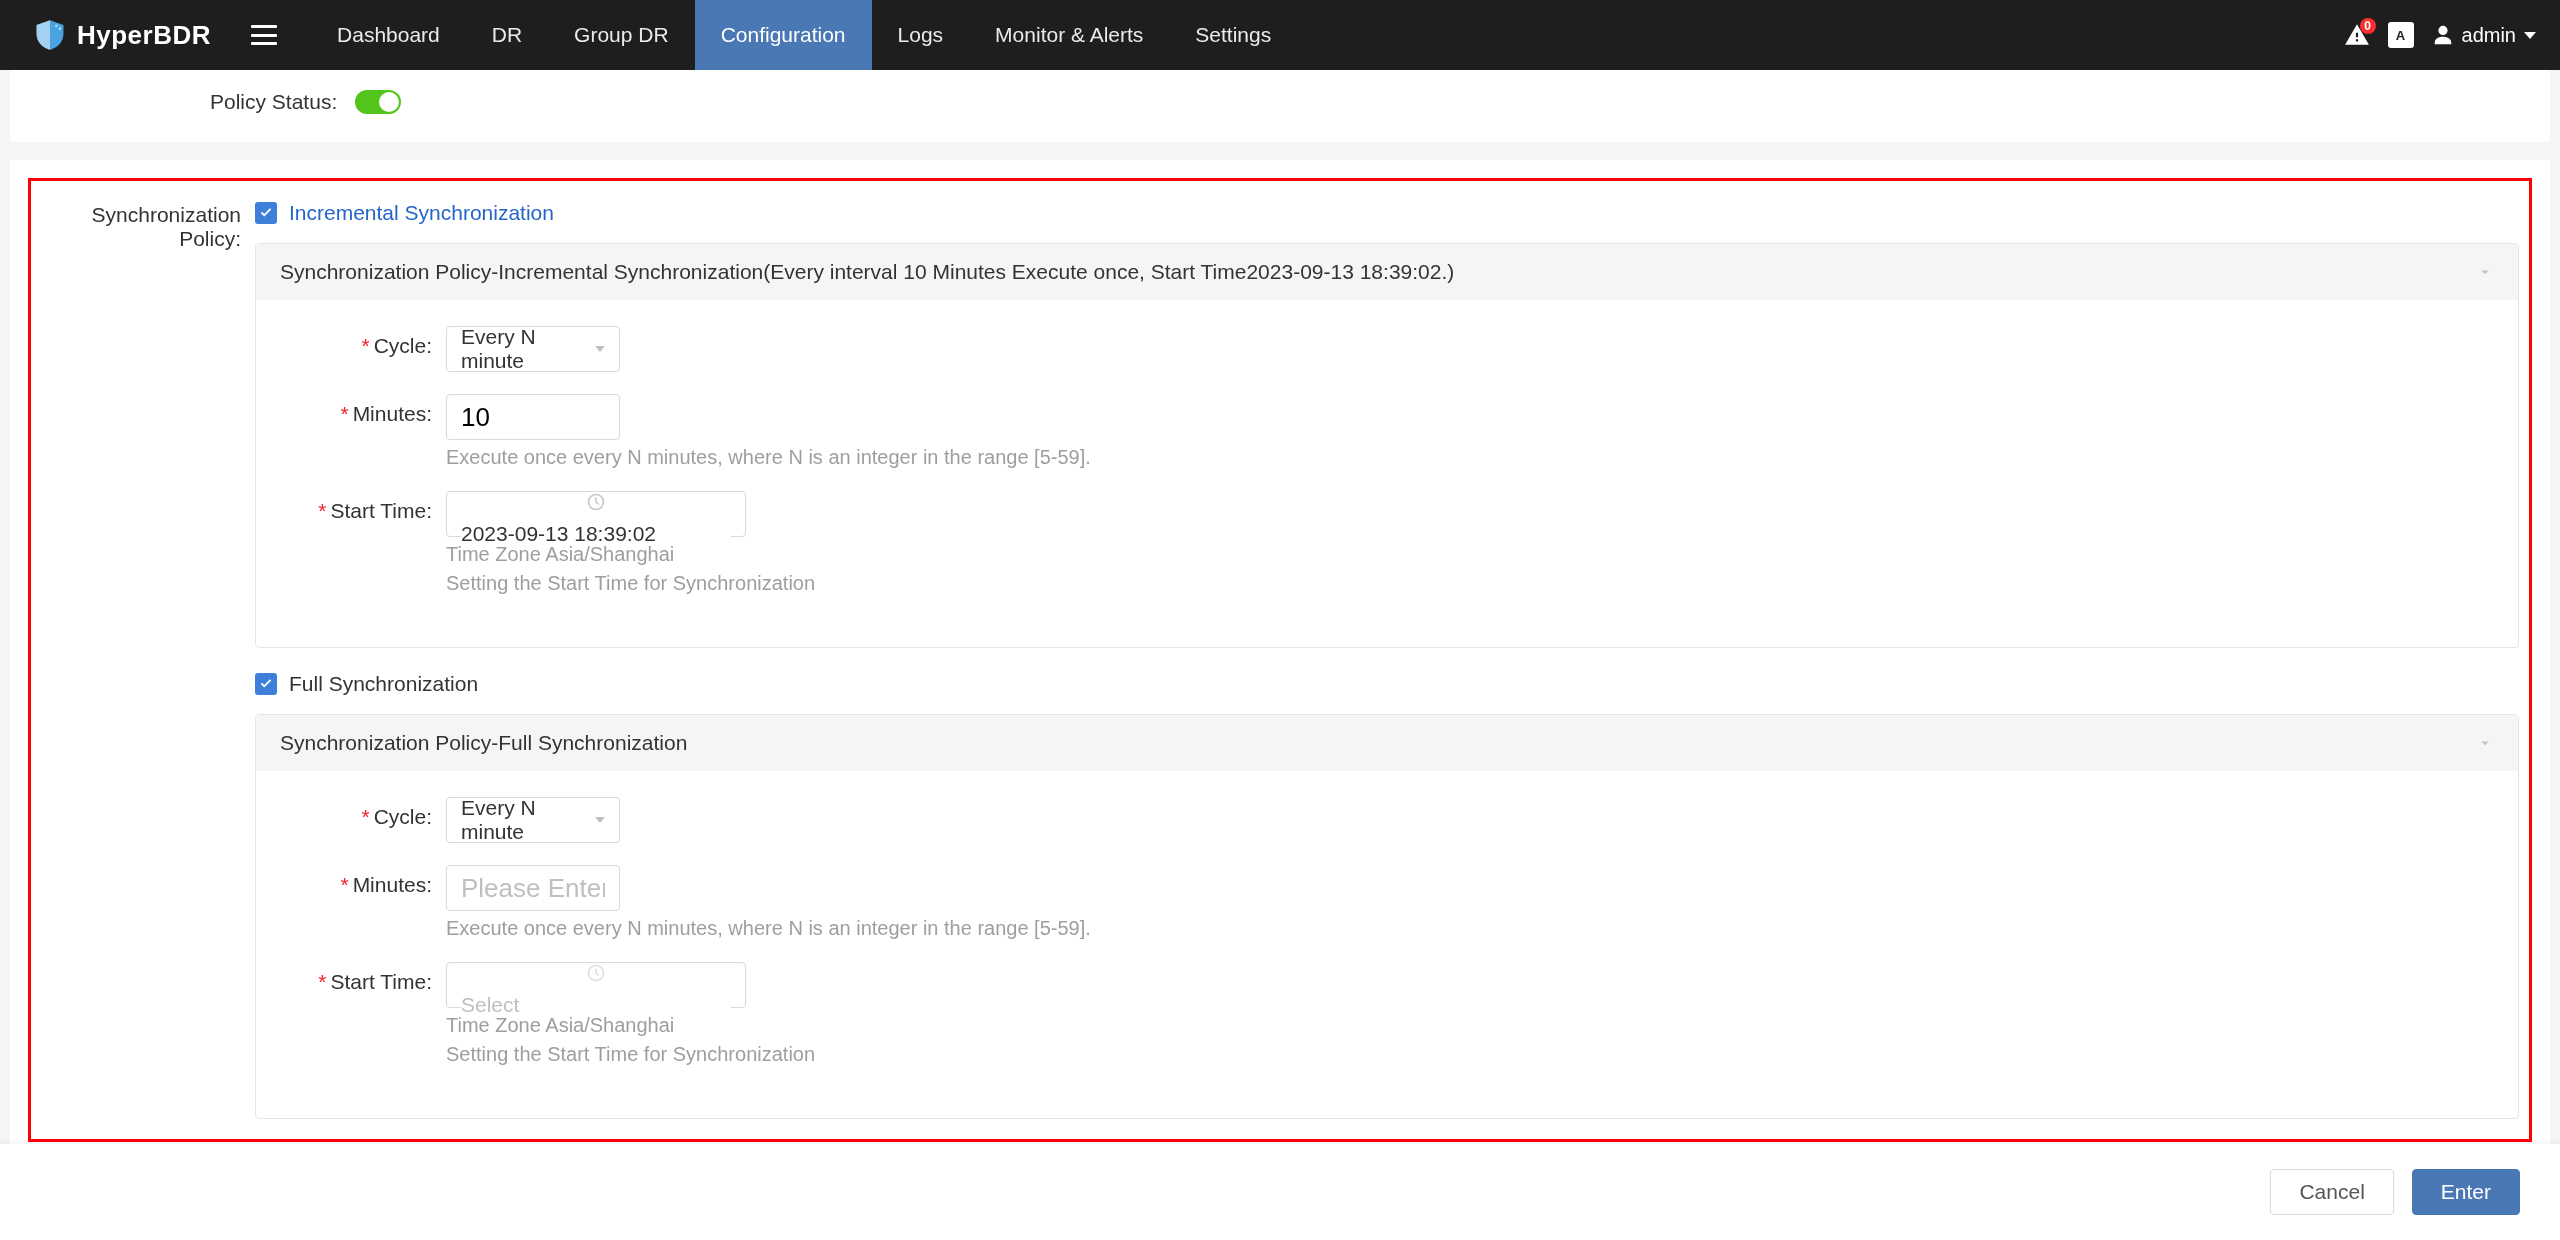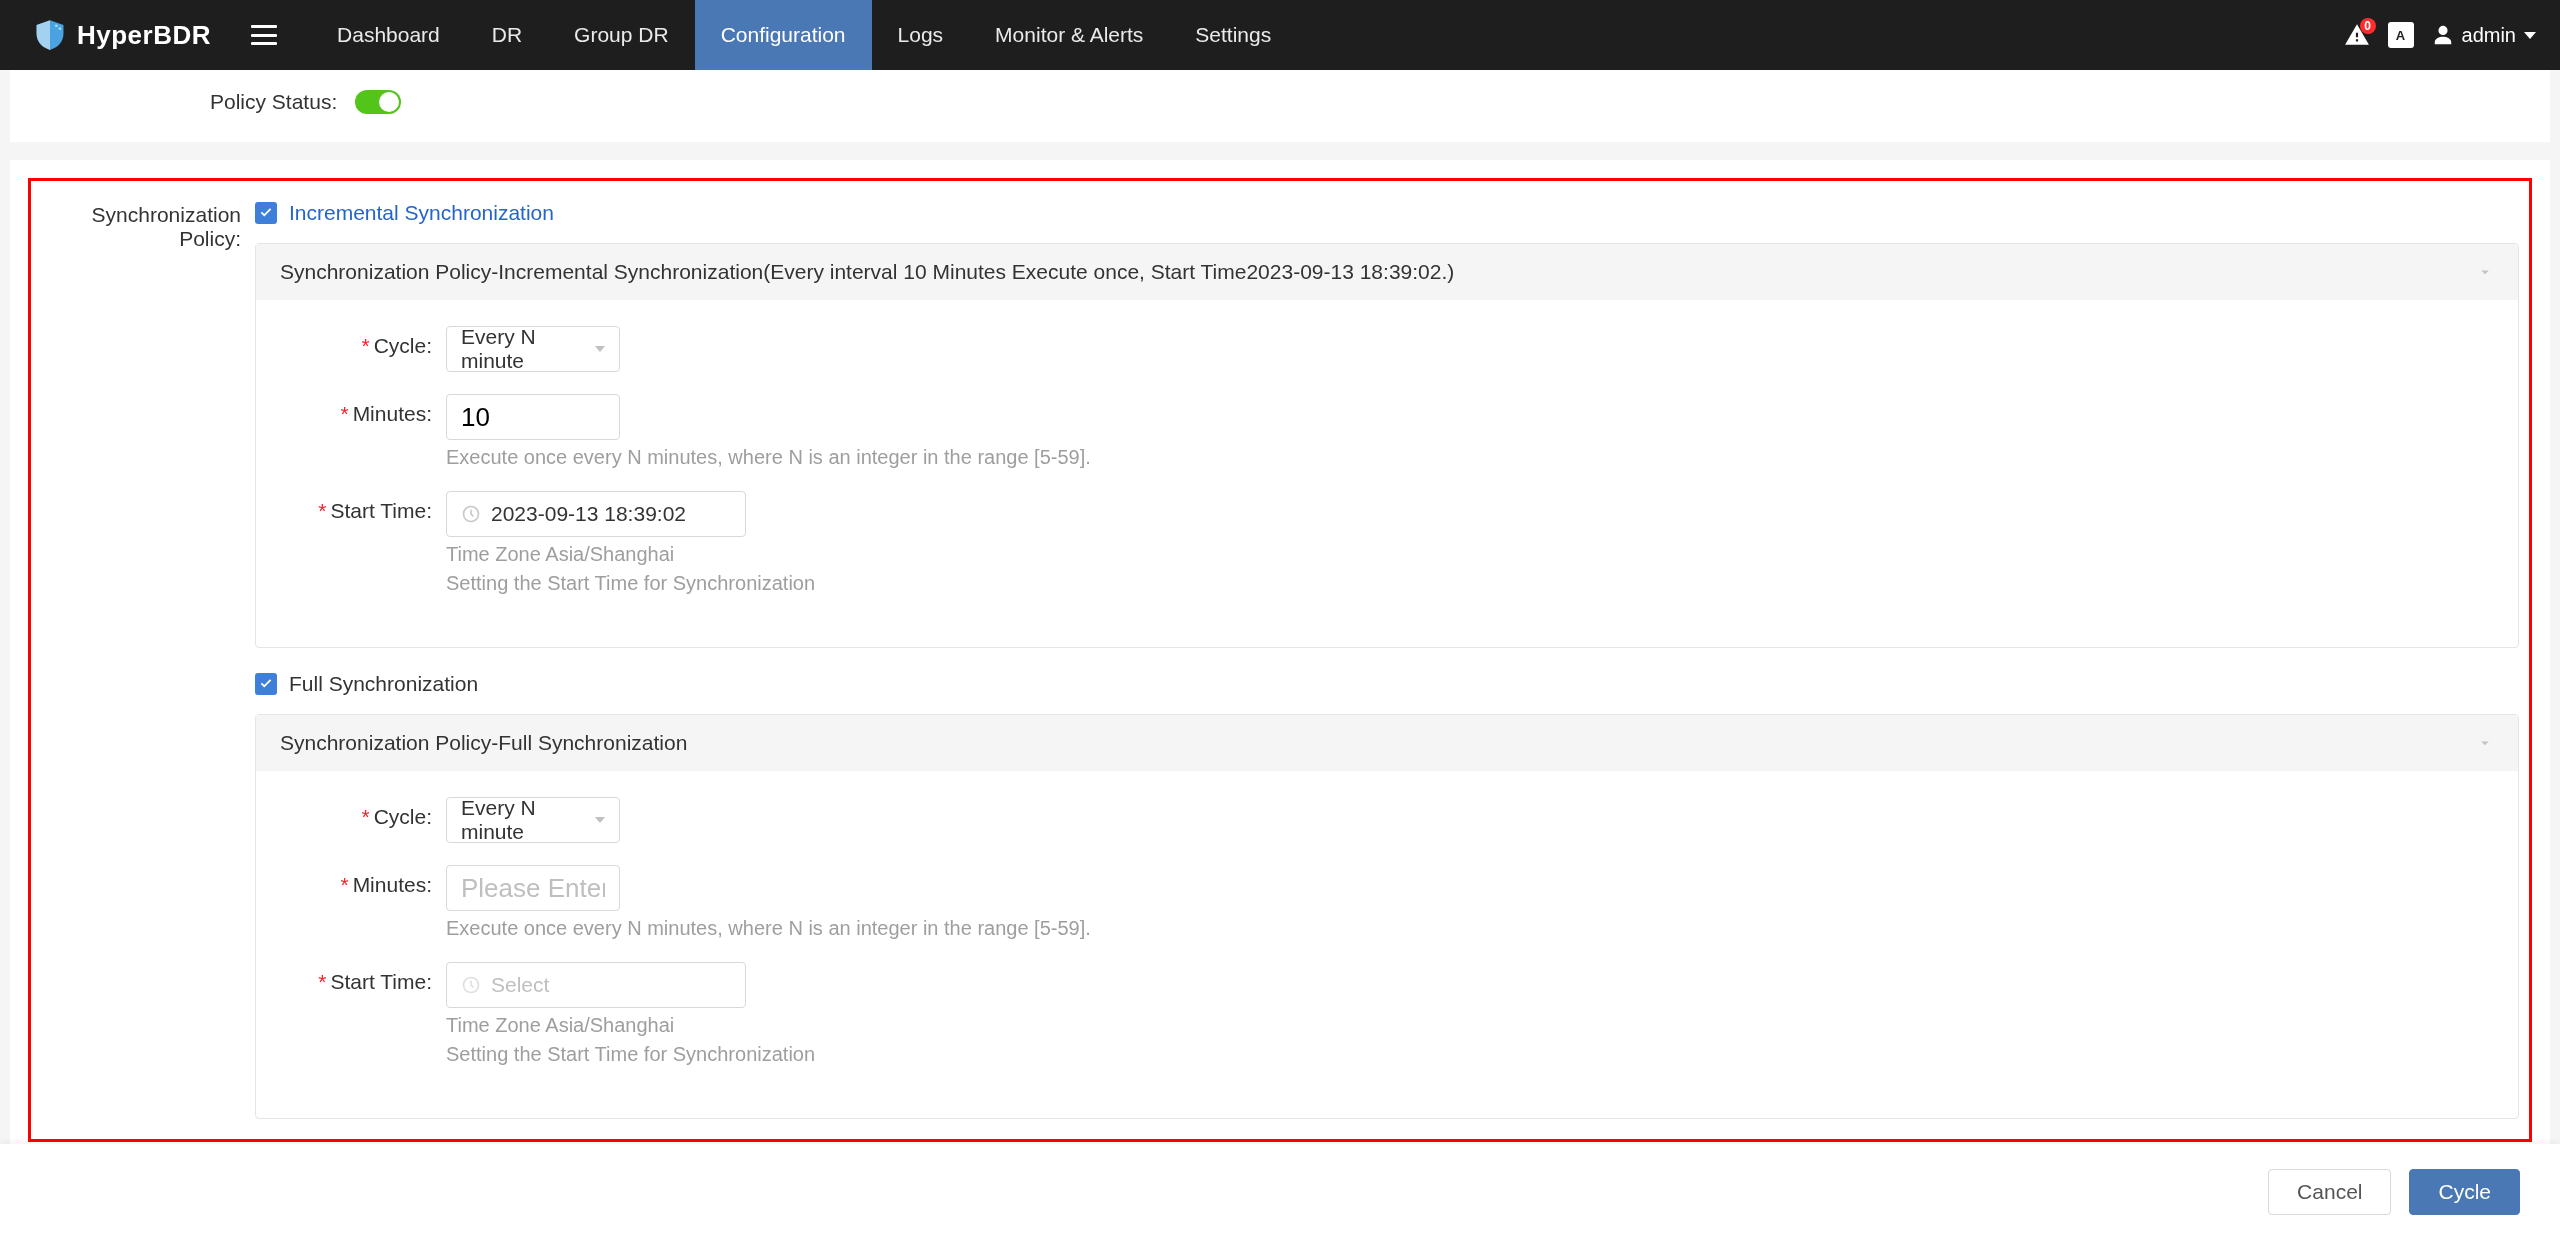--- a/index.html
+++ b/index.html
@@ -64,21 +64,21 @@
   .form-control { display:flex; flex-direction:column; gap:6px; }
   .select, .input, .datetime {
     border:1px solid #d9d9d9; border-radius:4px; height:46px; padding:0 14px; font-size:21px; color:#333;
     background:#fff; display:flex; align-items:center; gap:10px;
   }
   .select { width:174px; justify-content:space-between; cursor:pointer;}
   .select .mini-caret { width:0;height:0;border-left:5px solid transparent;border-right:5px solid transparent;border-top:6px solid #c0c0c0;}
   .input { width:174px; }
   .input input { border:none; outline:none; font-size:26px; width:100%; color:#000000; }
   .input input::placeholder { color:#bfbfbf; }
-  .datetime { width:300px; }
+  .datetime { width:300px;flex-direction:column; }
   .datetime input { border:none; outline:none; font-size:21px; width:100%; color:#333; }
   .datetime input::placeholder { color:#bfbfbf; }
   .clock-icon { width:20px; height:20px; opacity:.45; flex-shrink:0;}
   .helper { font-size:20px; color:#9e9e9e; }
 
   
   .speed-card { background:#fff; margin:18px 10px 0 10px; padding:24px 0 40px 0; position:relative; }
   .speed-row { display:flex; align-items:center; padding-left:160px; gap:14px; font-size:21px; color:#333;}
   .speed-row .cbox-empty { width:22px; height:22px; border:1px solid #d9d9d9; border-radius:3px; background:#fff;}
   .blur-mask {
@@ -272,14 +272,14 @@
       <span>Speed Limit Policy :</span>
       <div class="cbox-empty"></div>
       <span style="font-weight:600;">Multi-time period speed limiting</span>
     </div>
   </div>
   <div class="blur-mask"></div>
 </div>
 
 <div class="footer-bar">
   <div class="btn btn-default">Cancel</div>
-  <div class="btn btn-primary">Cycle</div>
+  <div class="btn btn-primary">Enter</div>
 </div>
 
 </body></html>

